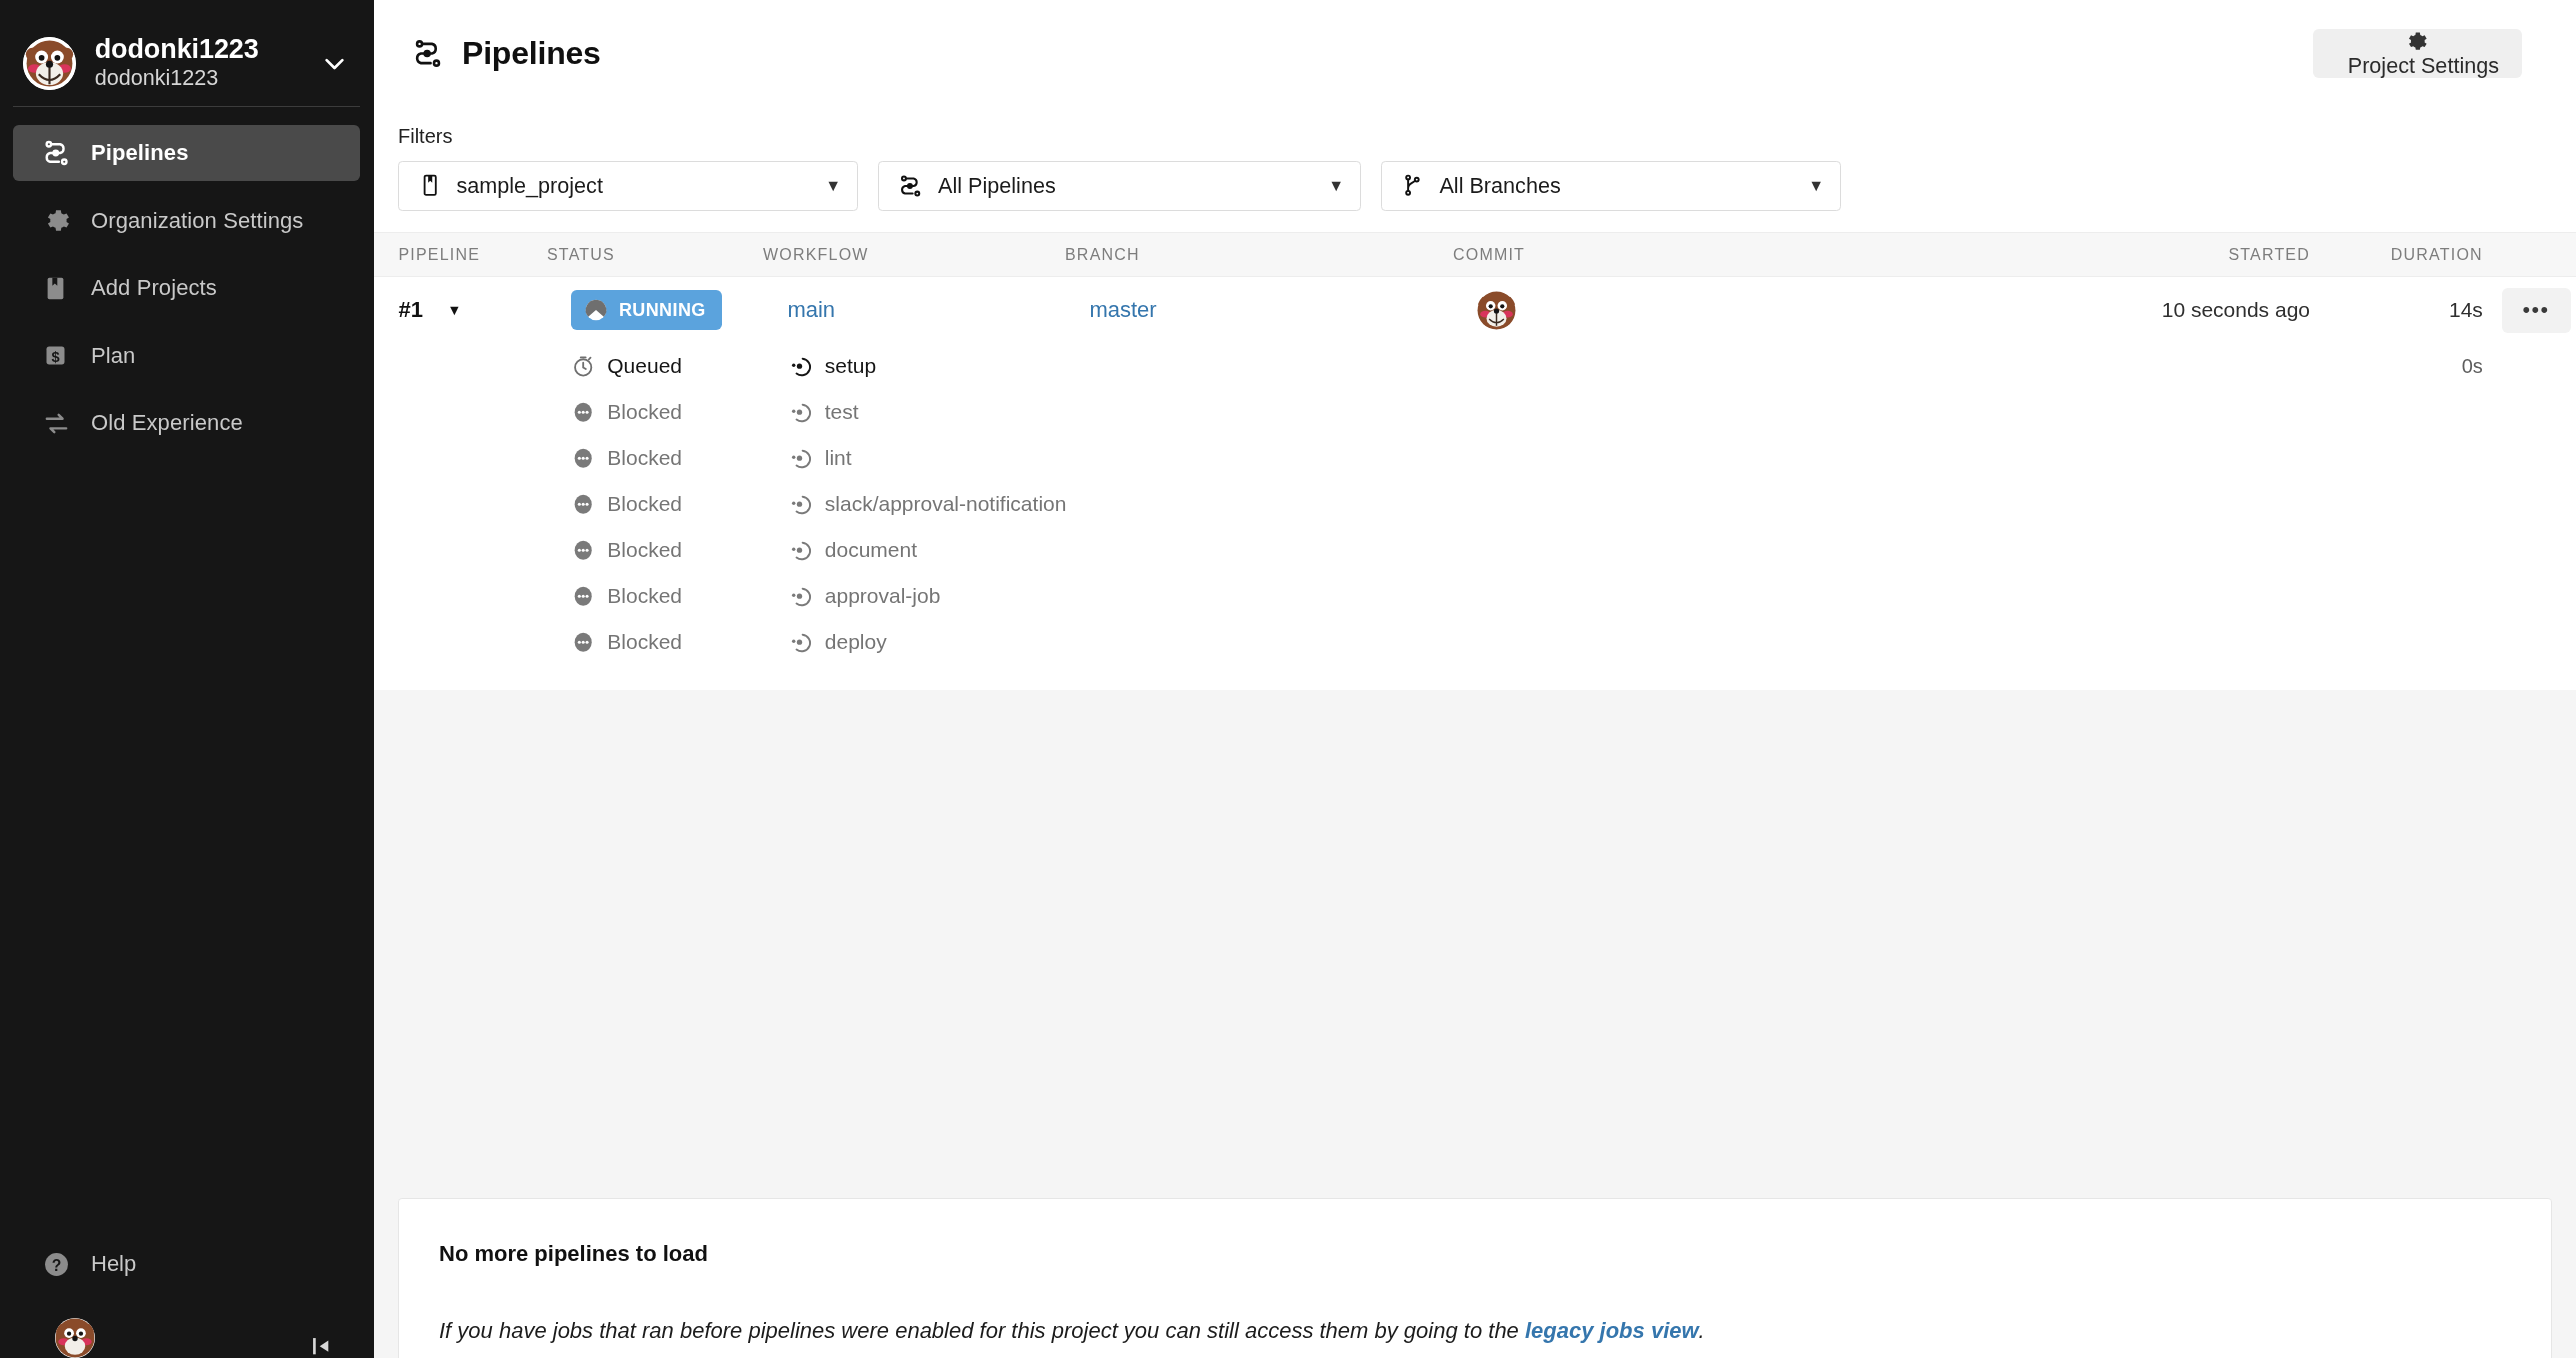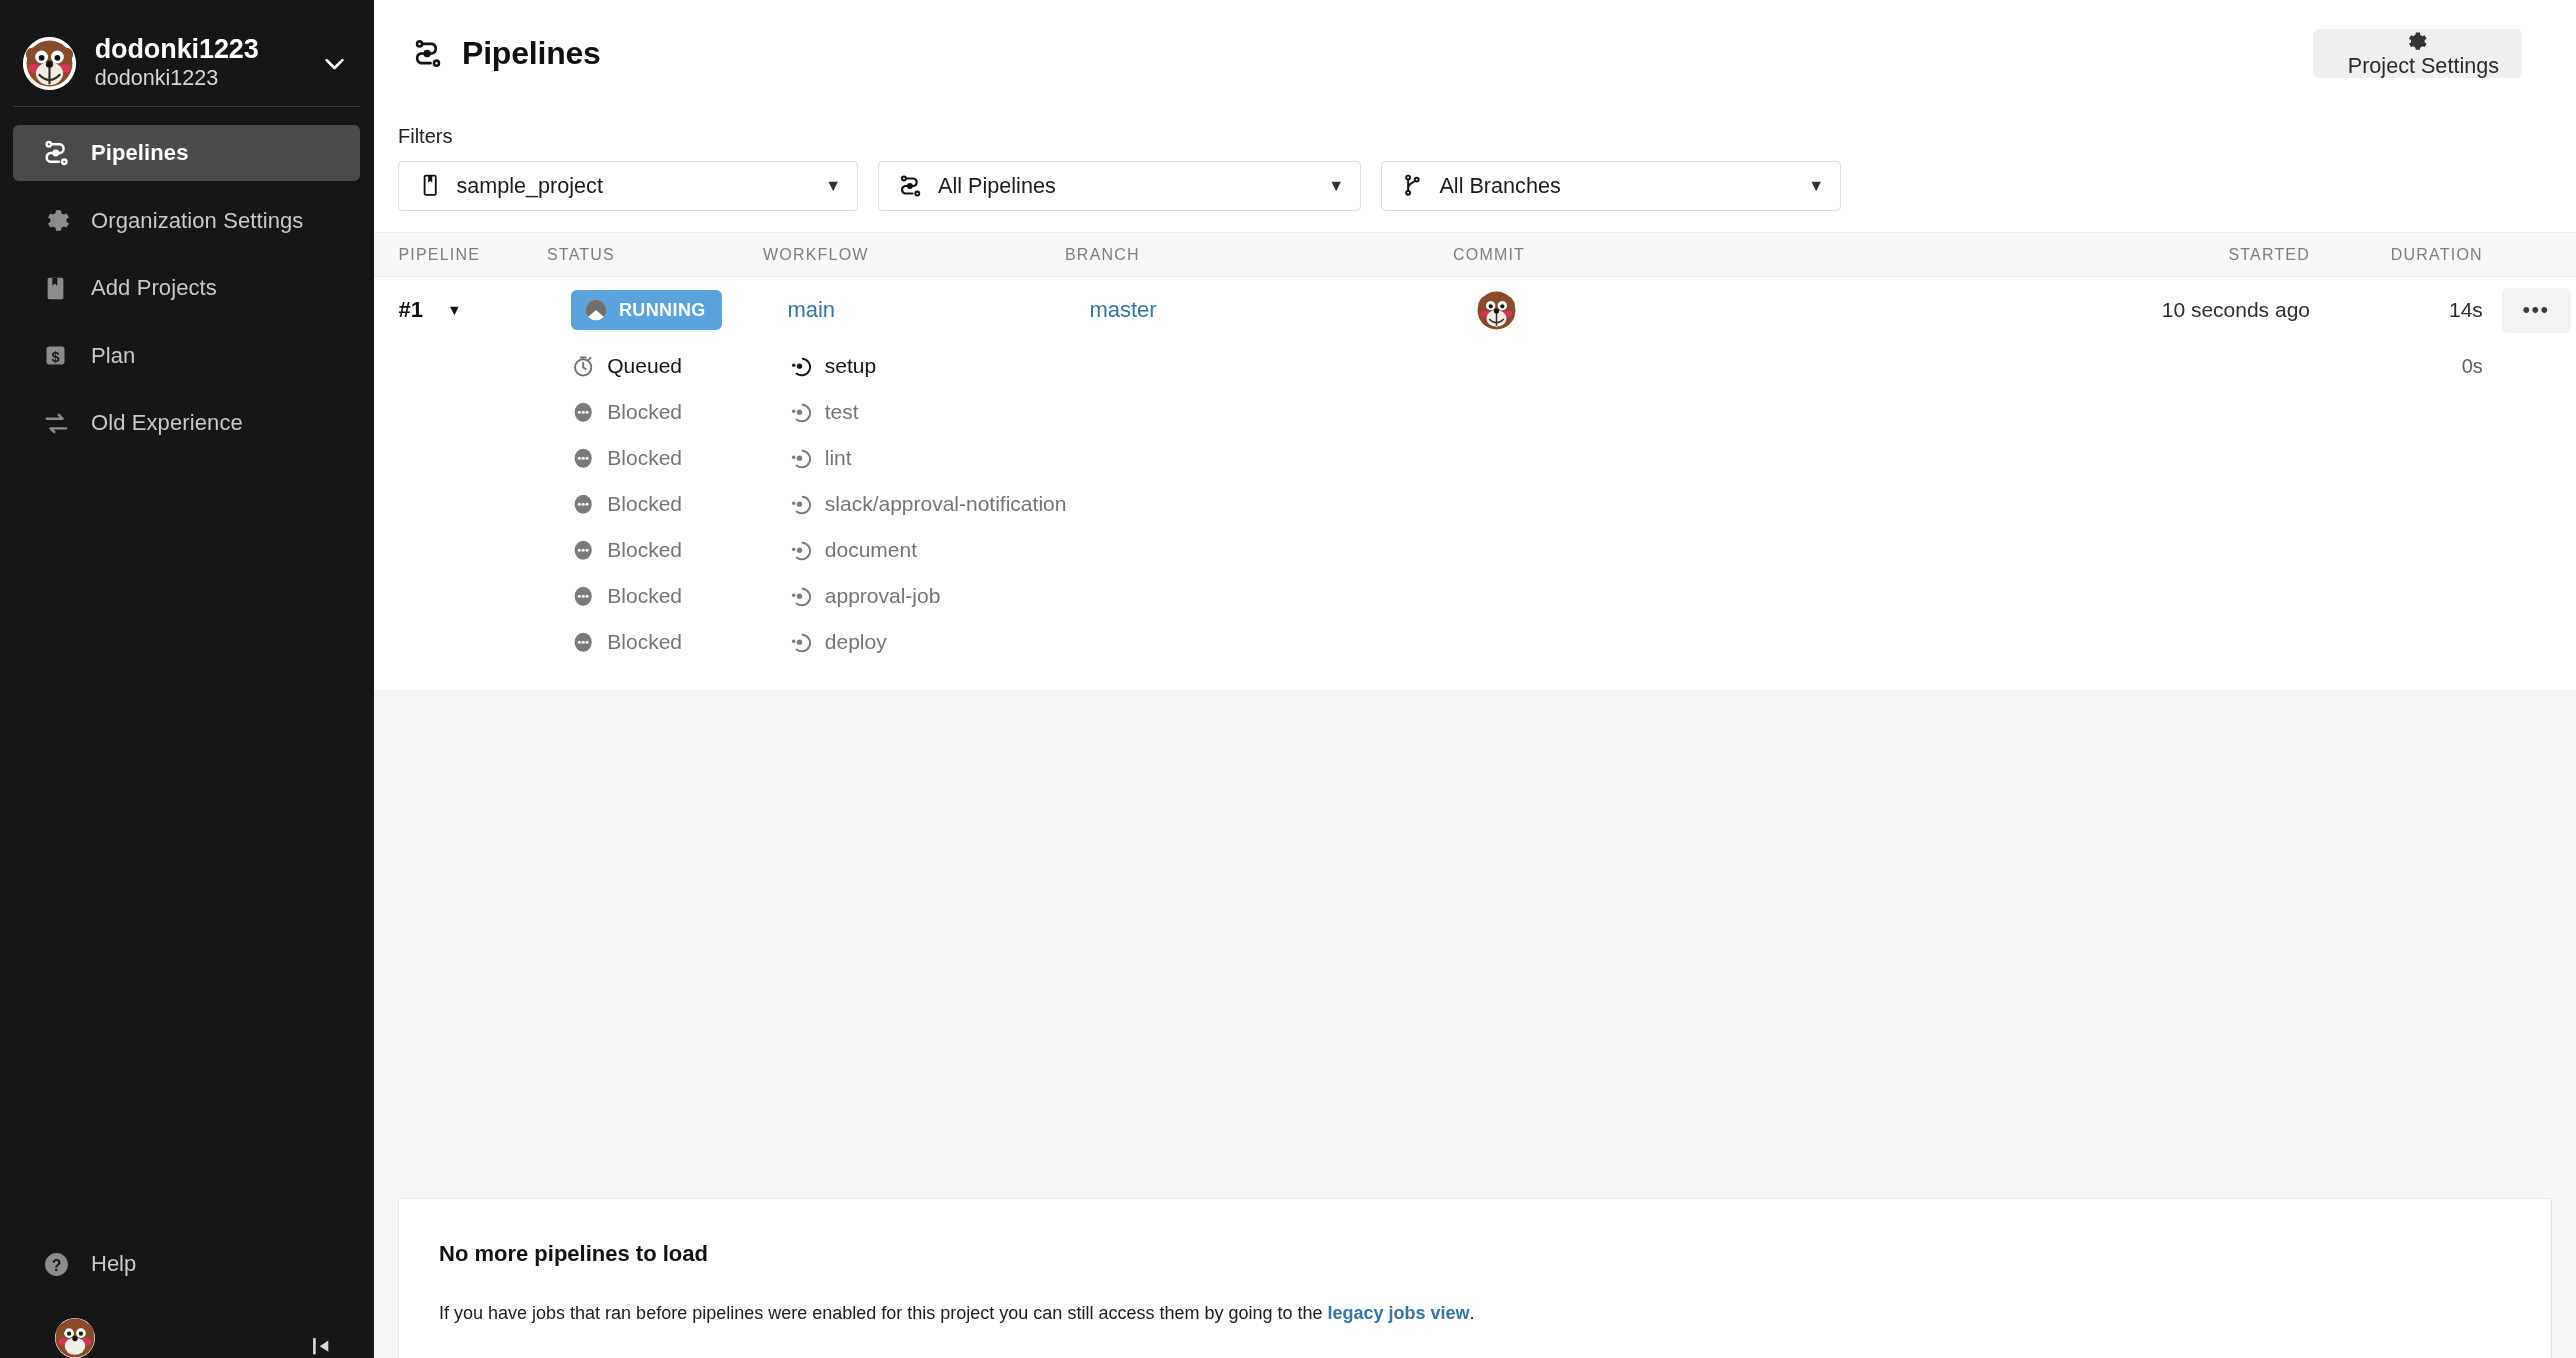--- a/index.html
+++ b/index.html
@@ -197,21 +197,21 @@
   .table-bottom-pad { height: 24.4px; background: #ffffff; border-radius: 0 0 4.3px 4.3px; }
 
   
   .footer-card {
     position: absolute; left: 24px; right: 24px; bottom: 0;
     background: #ffffff; border: 0.7px solid #e6e6e6;
     border-bottom: none; border-radius: 4.3px 4.3px 0 0;
     padding: 42px 40px 0 40px; height: 160px;
   }
   .footer-title { font-size: 22px; font-weight: bold; color: #111; }
-  .footer-text { font-size: 18px; color: #1c1c1c; margin-top: 35px; line-height: 1.3; }
+  .footer-text { font-size: 22px; color: #1c1c1c; margin-top: 50px; line-height: 1.3; font-style: italic; }
   .footer-link { color: #3576ad; font-weight: bold; cursor: pointer; }
 </style>
 </head>
 <body>
 
 <div class="app">
 
   <aside class="sidebar">
 
     <div class="org-header">

